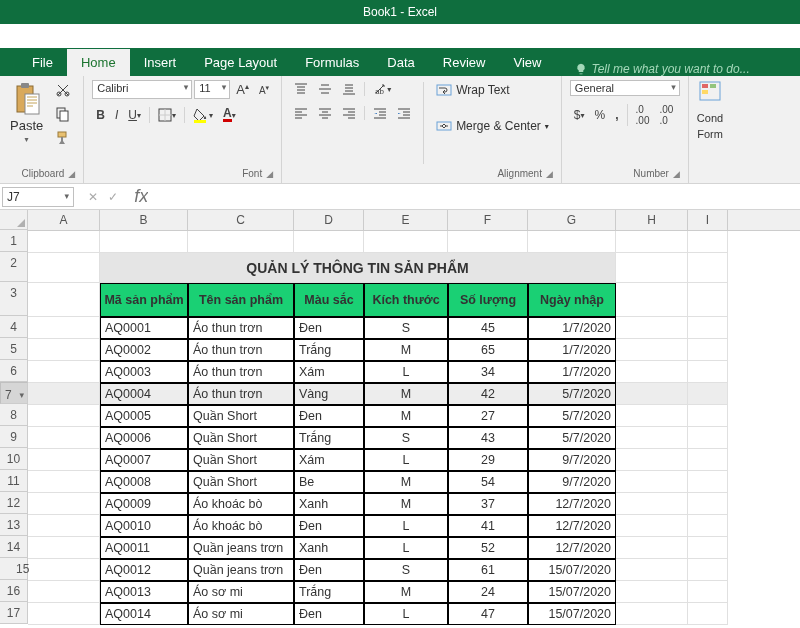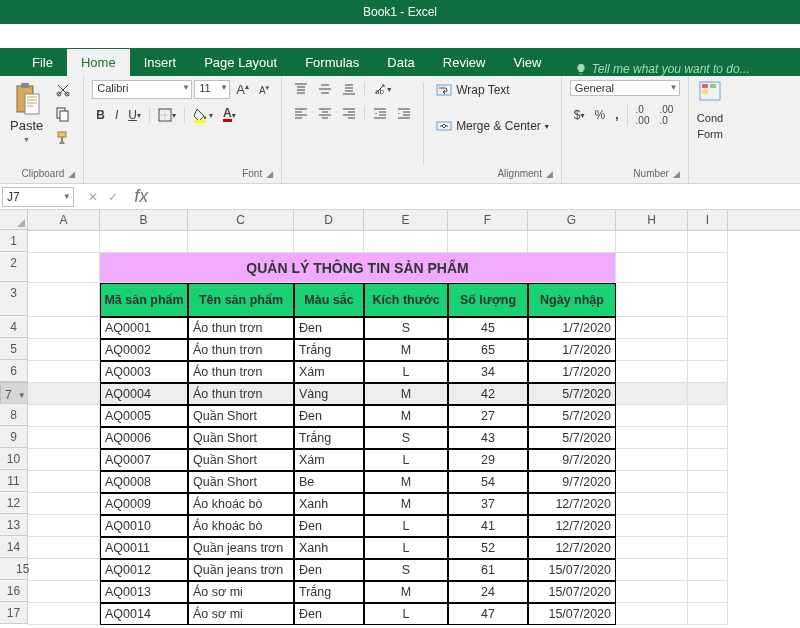--- a/index.html
+++ b/index.html
@@ -46,21 +46,21 @@
 .col-headers { display: flex; margin-left: 28px; background: #f0f0f0; border-bottom: 1px solid #ccc; }
 .col-h { height: 20px; border-right: 1px solid #ccc; text-align: center; font-size: 12px; color: #555; line-height: 20px; }
 .row-headers { position: absolute; left: 0; top: 20px; width: 28px; background: #f0f0f0; }
 .row-h { height: 22px; border-bottom: 1px solid #ccc; border-right: 1px solid #ccc; text-align: center; font-size: 12px; color: #555; line-height: 22px; }
 .row-h.sel, .col-h.sel { background: #d6d6d6; }
 .cells { margin-left: 28px; }
 .crow { display: flex; height: 22px; }
 .cell { border-right: 1px solid #e0e0e0; border-bottom: 1px solid #e0e0e0; font-size: 12.5px; padding: 2px 4px; overflow: hidden; white-space: nowrap; display: flex; align-items: center; }
 
 
-.title-cell { background: #f0abfc; font-weight: bold; justify-content: center; font-size: 14px; }
+.title-cell { background: #e5e5e5; font-weight: bold; justify-content: center; font-size: 14px; }
 .hdr-cell { background: #1ad074; font-weight: bold; justify-content: center; border: 1px solid #000 !important; }
 .data-cell { border: 1px solid #000 !important; }
 .center { justify-content: center; }
 .right { justify-content: flex-end; }
 .row-selected .data-cell, .row-selected .cell { background: #ededed; }
 
 
 .c-A{width:72px} .c-B{width:88px} .c-C{width:106px} .c-D{width:70px}
 .c-E{width:84px} .c-F{width:80px} .c-G{width:88px} .c-H{width:72px} .c-I{width:40px}
 </style>

